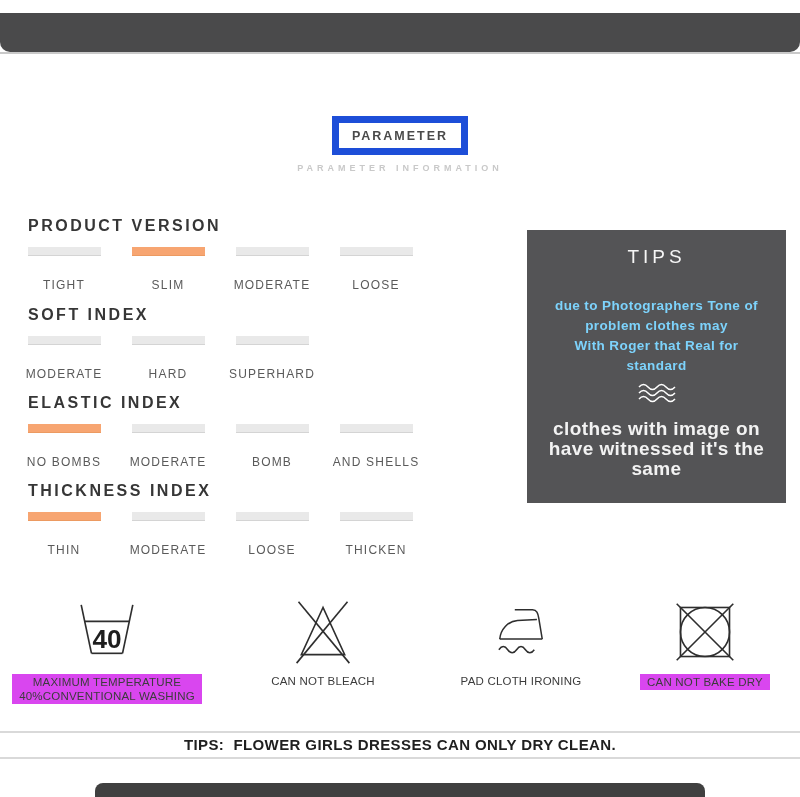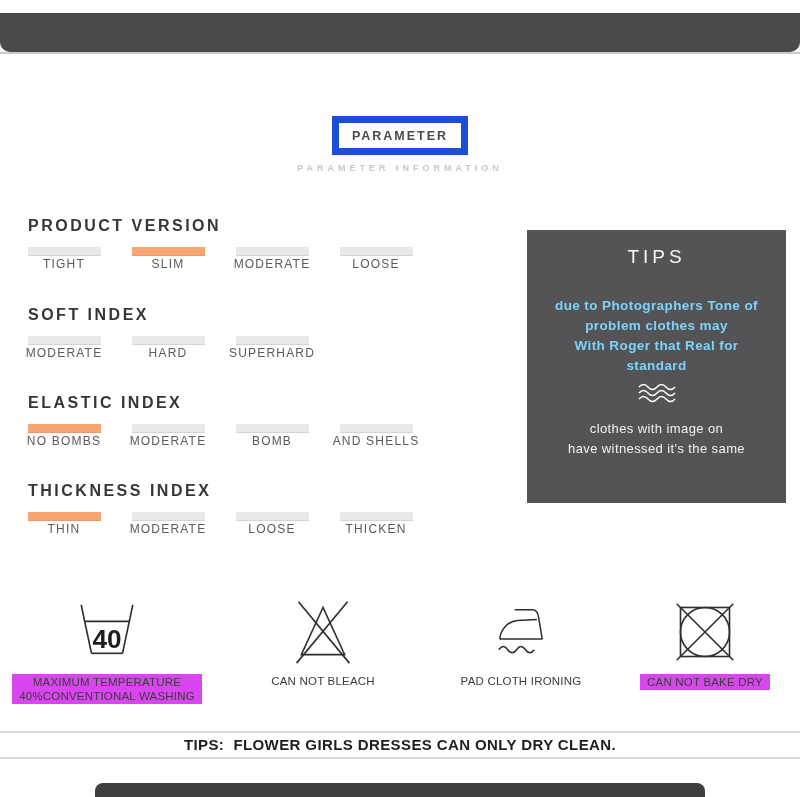--- a/index.html
+++ b/index.html
@@ -34,35 +34,35 @@
     margin-left:16px; font-size:16px; font-weight:bold;
     letter-spacing:2.5px; color:#363636;
   }
   .opt-row { display:grid; grid-template-columns:repeat(4,104px); margin-top:12px; }
   .opt { text-align:center; }
   .bar {
     width:73px; height:9px; margin:0 auto;
     background:#E9E9E9; border-bottom:1px solid #D4D4D4;
   }
   .bar.active { background:#F7A571; border-bottom-color:#EC9A61; }
-  .opt-label { margin-top:1px; font-size:12px; color:#5A5A5A; letter-spacing:1.2px; }
+  .opt-label { margin-top:22px; font-size:12px; color:#5A5A5A; letter-spacing:1.2px; }
   
   .tips-box {
     position:absolute; left:527px; top:230px; width:259px; height:273px;
     background:#545456; color:#fff; text-align:center;
   }
   .tips-title { margin-top:16px; font-size:19px; letter-spacing:4px; color:#F6F6F6; }
   .tips-body {
     margin-top:28px; font-size:13.5px; font-weight:600;
     line-height:20px; letter-spacing:0.4px; color:#7dd3fc;
   }
   .tips-body span, .tips-body2 span { display:block; }
   .tips-wave { margin-top:7px; }
   .tips-body2 {
-    margin-top:12px; font-size:13px; font-weight:400;
+    margin-top:12px; font-size:19px; font-weight:700;
     line-height:20px; letter-spacing:0.4px; color:#F2F2F2;
   }
   
   .care-row {
     position:absolute; top:597px; left:0; width:792px;
     display:grid; grid-template-columns:214px 218px 178px 190px;
   }
   .care-item { display:flex; flex-direction:column; align-items:center; }
   .care-icon { height:70px; display:flex; align-items:center; justify-content:center; }
   .care-icon svg { stroke:#2E2E2E; fill:none; stroke-width:1.7; }

